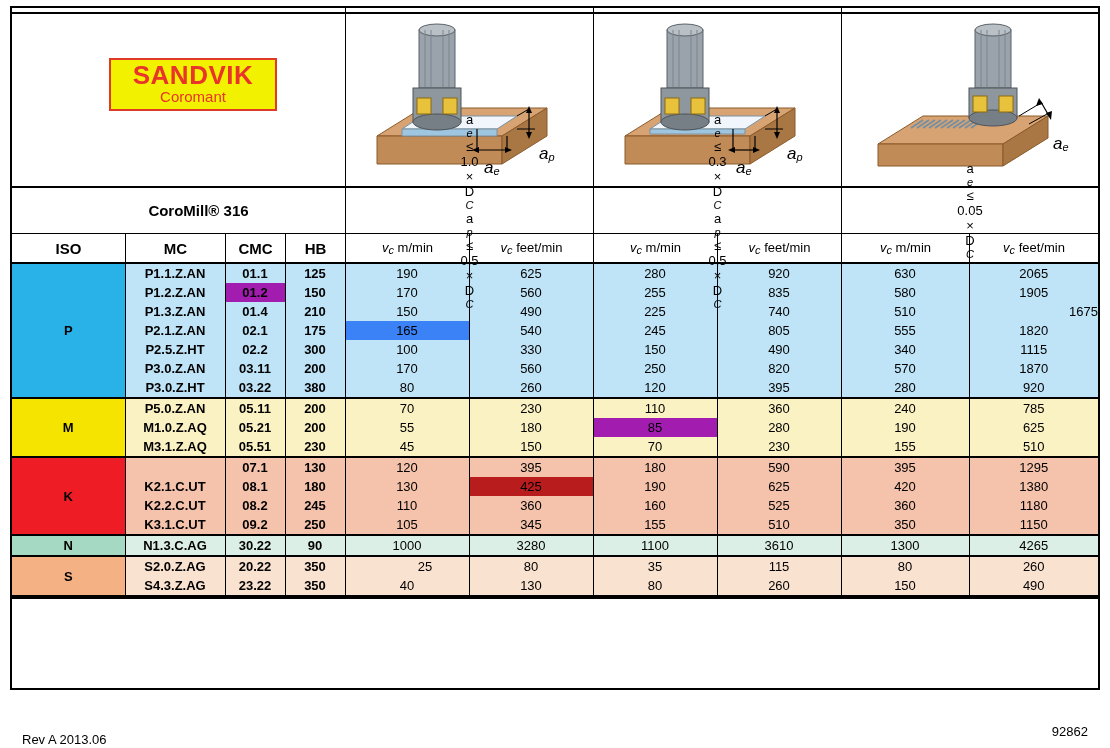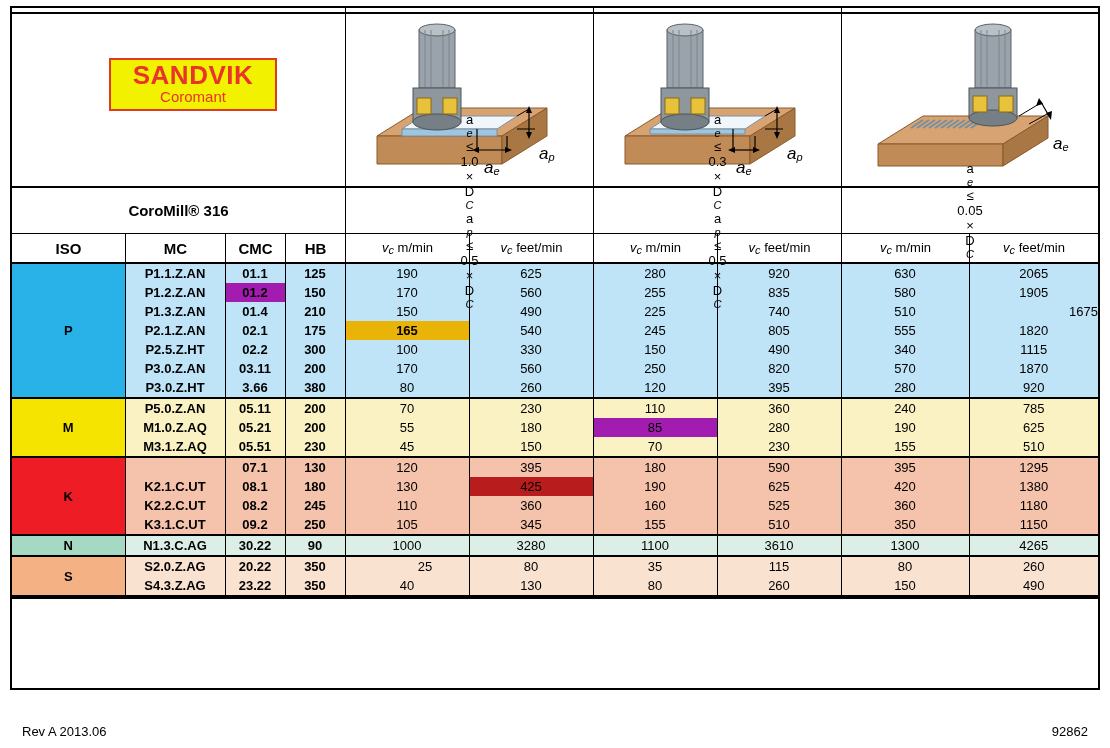--- a/index.html
+++ b/index.html
@@ -131,21 +131,21 @@
 
   
   .footer {
     position: absolute;
     left: 0;
     right: 0;
     bottom: 10px;
     height: 20px;
     font-size: 13px;
   }
-  .footer .left { position: absolute; left: 22px; top: 0; }
+  .footer .left { position: absolute; left: 22px; top: 8px; }
   .footer .right { position: absolute; right: 22px; top: 0; }
 
   .outer-border {
     position: absolute;
     left: 10px; top: 6px;
     width: 1090px; height: 678px;
     border: 2px solid #000;
     box-sizing: border-box;
     pointer-events: none;
   }
@@ -276,21 +276,21 @@
       </svg>
       <span class="ae-lbl" style="left:200px; top:118px;">a<span class="sub">e</span></span>
     </div>
   </div>
 
   <div class="hdr2" style="margin:0 10px; width:1090px; border-left:2px solid #000; border-right:2px solid #000;">
     <div class="vline" style="left:333px; height:46px;"></div>
     <div class="vline" style="left:581px; height:46px;"></div>
     <div class="vline" style="left:829px; height:46px;"></div>
 
-    <div class="center-cell bold" style="left:0; width:333px;">
+    <div class="center-cell bold" style="left:0; width:333px;padding-left:20px;">
       <span>CoroMill® 316</span>
     </div>
     <div class="center-cell" style="left:334px; width:247px;">
       a<span class="sub">e</span> <span class="rm"> ≤ </span> 1.0 <span class="rm"> × </span> <span class="rm">D</span><span class="sub">C</span>
       a<span class="sub">p</span> <span class="rm"> ≤ </span> 0.5 <span class="rm"> × </span> <span class="rm">D</span><span class="sub">C</span>
     </div>
     <div class="center-cell" style="left:582px; width:247px;">
       a<span class="sub">e</span> <span class="rm"> ≤ </span> 0.3 <span class="rm"> × </span> <span class="rm">D</span><span class="sub">C</span>
       a<span class="sub">p</span> <span class="rm"> ≤ </span> 0.5 <span class="rm"> × </span> <span class="rm">D</span><span class="sub">C</span>
     </div>
@@ -388,21 +388,21 @@
             <td style="background: rgb(191, 228, 247);">490</td>
             <td style="background: rgb(191, 228, 247);">225</td>
             <td style="background: rgb(191, 228, 247);">740</td>
             <td style="background: rgb(191, 228, 247);">510</td>
             <td style="background: rgb(191, 228, 247); text-align: right;">1675</td>
           </tr>
           <tr>
             <td class="mc" style="background: rgb(191, 228, 247);">P2.1.Z.AN</td>
             <td class="cmc" style="background: rgb(191, 228, 247);">02.1</td>
             <td class="hb" style="background: rgb(191, 228, 247);">175</td>
-            <td style="background: #eab308; font-weight: bold;">165</td>
+            <td style="background: #3b82f6;">165</td>
             <td style="background: rgb(191, 228, 247);">540</td>
             <td style="background: rgb(191, 228, 247);">245</td>
             <td style="background: rgb(191, 228, 247);">805</td>
             <td style="background: rgb(191, 228, 247); margin-left: 32px;">555</td>
             <td style="background: rgb(191, 228, 247);">1820</td>
           </tr>
           <tr>
             <td class="mc" style="background: rgb(191, 228, 247);">P2.5.Z.HT</td>
             <td class="cmc" style="background: rgb(191, 228, 247);">02.2</td>
             <td class="hb" style="background: rgb(191, 228, 247);">300</td>
@@ -419,21 +419,21 @@
             <td class="hb" style="background: rgb(191, 228, 247);">200</td>
             <td style="background: rgb(191, 228, 247);">170</td>
             <td style="background: rgb(191, 228, 247);">560</td>
             <td style="background: rgb(191, 228, 247);">250</td>
             <td style="background: rgb(191, 228, 247);">820</td>
             <td style="background: rgb(191, 228, 247); margin-left: 46px;">570</td>
             <td style="background: rgb(191, 228, 247);">1870</td>
           </tr>
           <tr class="group-end">
             <td class="mc" style="background: rgb(191, 228, 247);">P3.0.Z.HT</td>
-            <td class="cmc" style="background: rgb(191, 228, 247);">3.66</td>
+            <td class="cmc" style="background: rgb(191, 228, 247);">03.22</td>
             <td class="hb" style="background: rgb(191, 228, 247);">380</td>
             <td style="background: rgb(191, 228, 247);">80</td>
             <td style="background: rgb(191, 228, 247);">260</td>
             <td style="background: rgb(191, 228, 247);">120</td>
             <td style="background: rgb(191, 228, 247);">395</td>
             <td style="background: rgb(191, 228, 247);">280</td>
             <td style="background: rgb(191, 228, 247);">920</td>
           </tr>
           <tr>
             <td class="iso" rowspan="3" style="background: rgb(245, 228, 0);">M</td>

